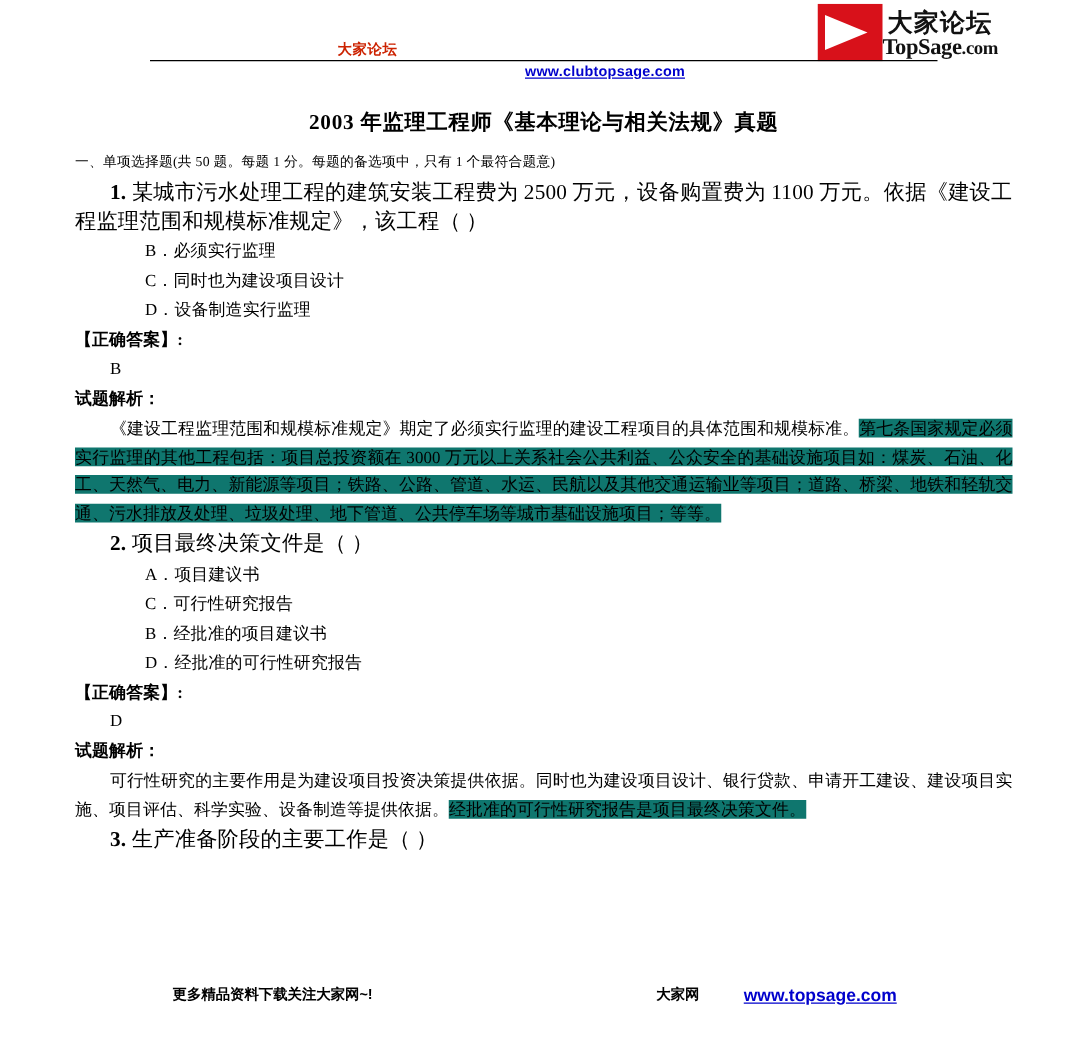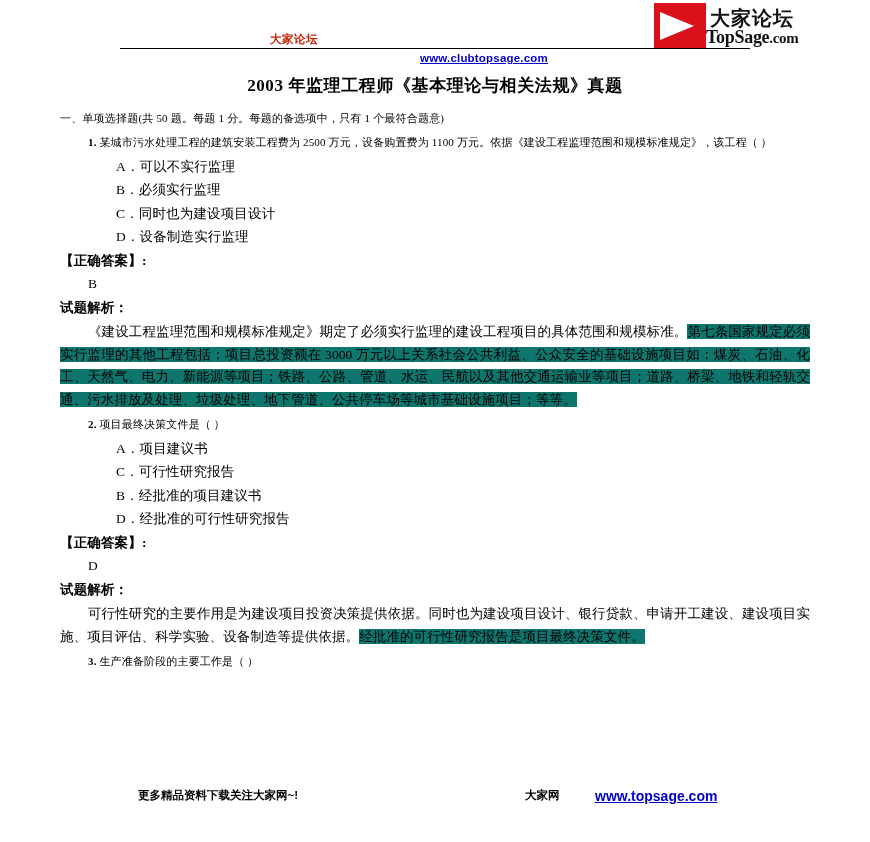--- a/index.html
+++ b/index.html
@@ -104,33 +104,33 @@
     top: 48px;
     border-bottom: 1px solid #000000;
   }
 
   
   .doc-title {
     text-align: center;
     font-size: 17px;
     font-weight: bold;
     letter-spacing: 0.6px;
-    margin-top: 16px;
+    margin-top: 28px;
     margin-bottom: 10px;
   }
 
   
   .section-head {
     font-size: 11px;
     line-height: 22px;
     margin: 2px 0;
     letter-spacing: 0.2px;
   }
   p.q {
-    font-size: 11px;
+    font-size: 17px;
     line-height: 22.5px;
     margin: 2px 0;
     text-indent: 28px;
     text-align: justify;
     letter-spacing: 0.15px;
   }
   p.opt {
     font-size: 13.5px;
     line-height: 22.5px;
     margin: 1px 0;
@@ -215,21 +215,20 @@
     </div>
 
     <div class="header-rule"></div>
   </div>
 
   <div class="doc-title">2003 年监理工程师《基本理论与相关法规》真题</div>
 
   <div class="section-head">一、单项选择题(共 50 题。每题 1 分。每题的备选项中，只有 1 个最符合题意)</div>
 
   <p class="q"><b>1.</b> <span>某城市污水处理工程的建筑安装工程费为 2500 万元，设备购置费为 1100 万元。依据《建设工程监理范围和规模标准规定》，该工程（      ）</span></p>
-  <p class="opt">A．可以不实行监理</p>
   <p class="opt">B．必须实行监理</p>
   <p class="opt">C．同时也为建设项目设计</p>
   <p class="opt">D．设备制造实行监理</p>
   <p class="label">【正确答案】:</p>
   <p class="answer">B</p>
   <p class="label">试题解析：</p>
   <p class="explain"><span>《建设工程监理范围和规模标准规定》期定了必须实行监理的建设工程项目的具体范围和规模标准。</span><span class="hl">第七条国家规定必须实行监理的其他工程包括：项目总投资额在 3000 万元以上关系社会公共利益、公众安全的基础设施项目如：煤炭、石油、化工、天然气、电力、新能源等项目；铁路、公路、管道、水运、民航以及其他交通运输业等项目；道路、桥梁、地铁和轻轨交通、污水排放及处理、垃圾处理、地下管道、公共停车场等城市基础设施项目；等等。</span></p>
 
   <p class="q"><b>2.</b> <span>项目最终决策文件是（      ）</span></p>
   <p class="opt">A．项目建议书</p>

